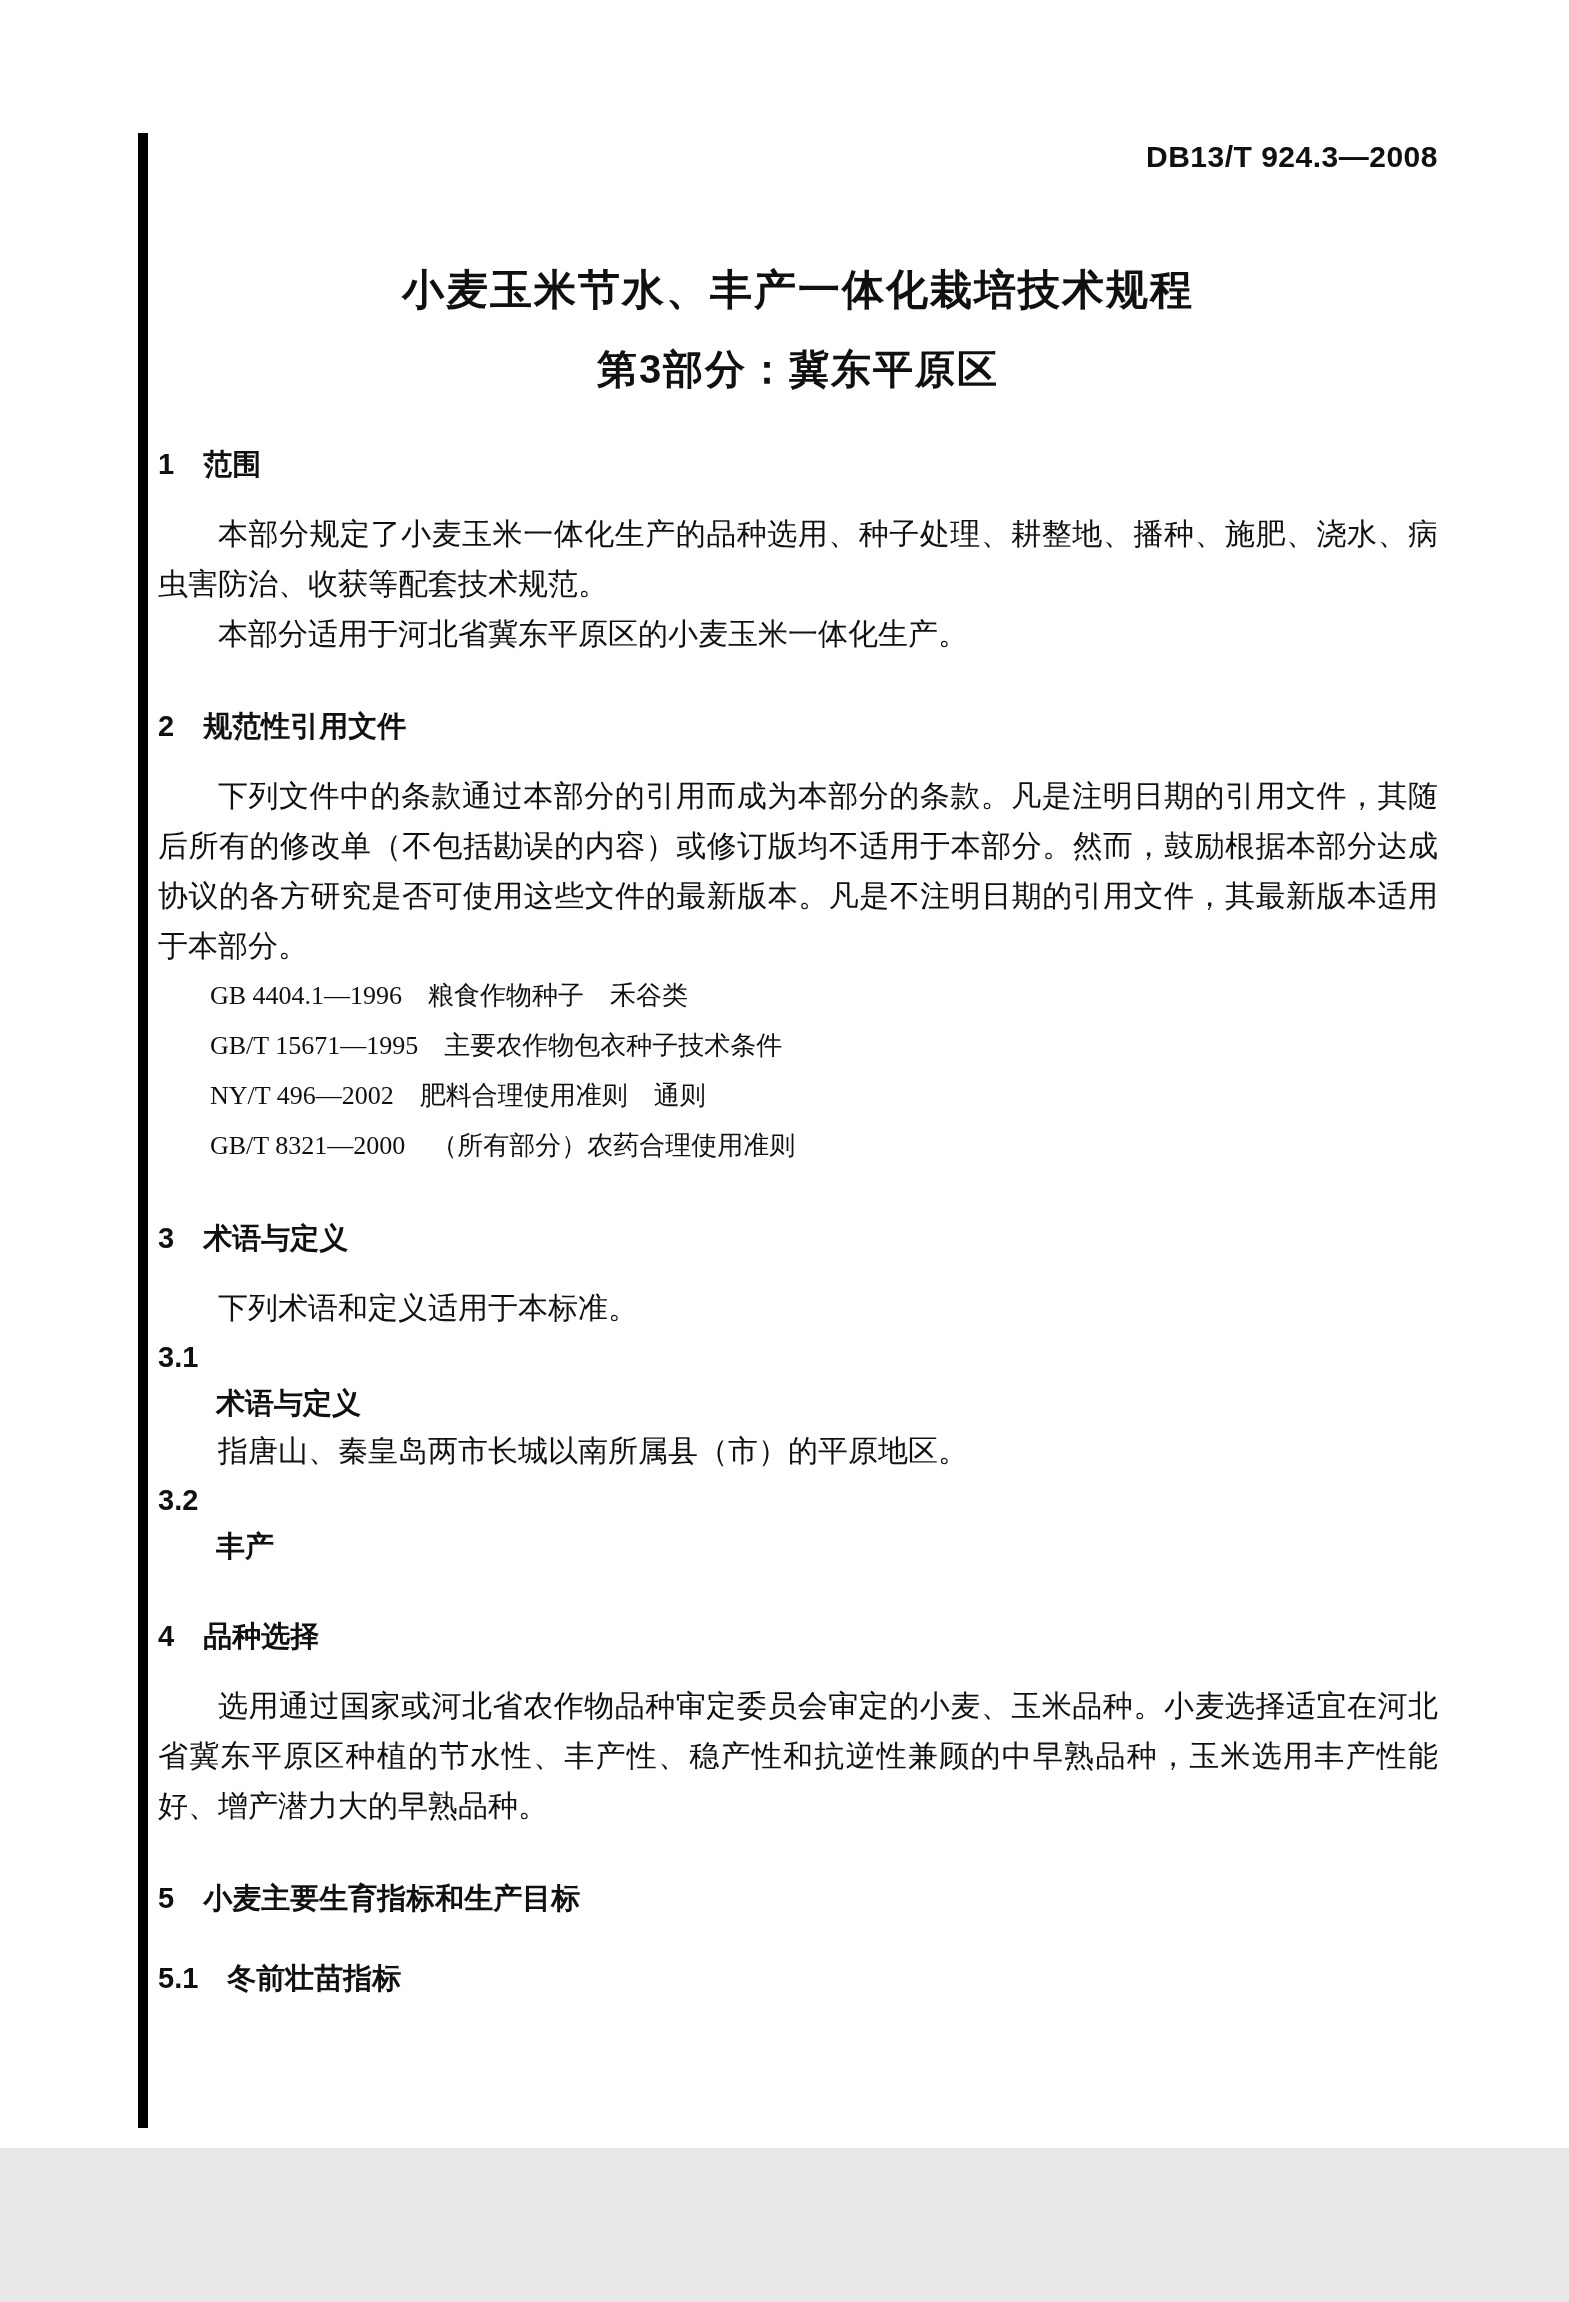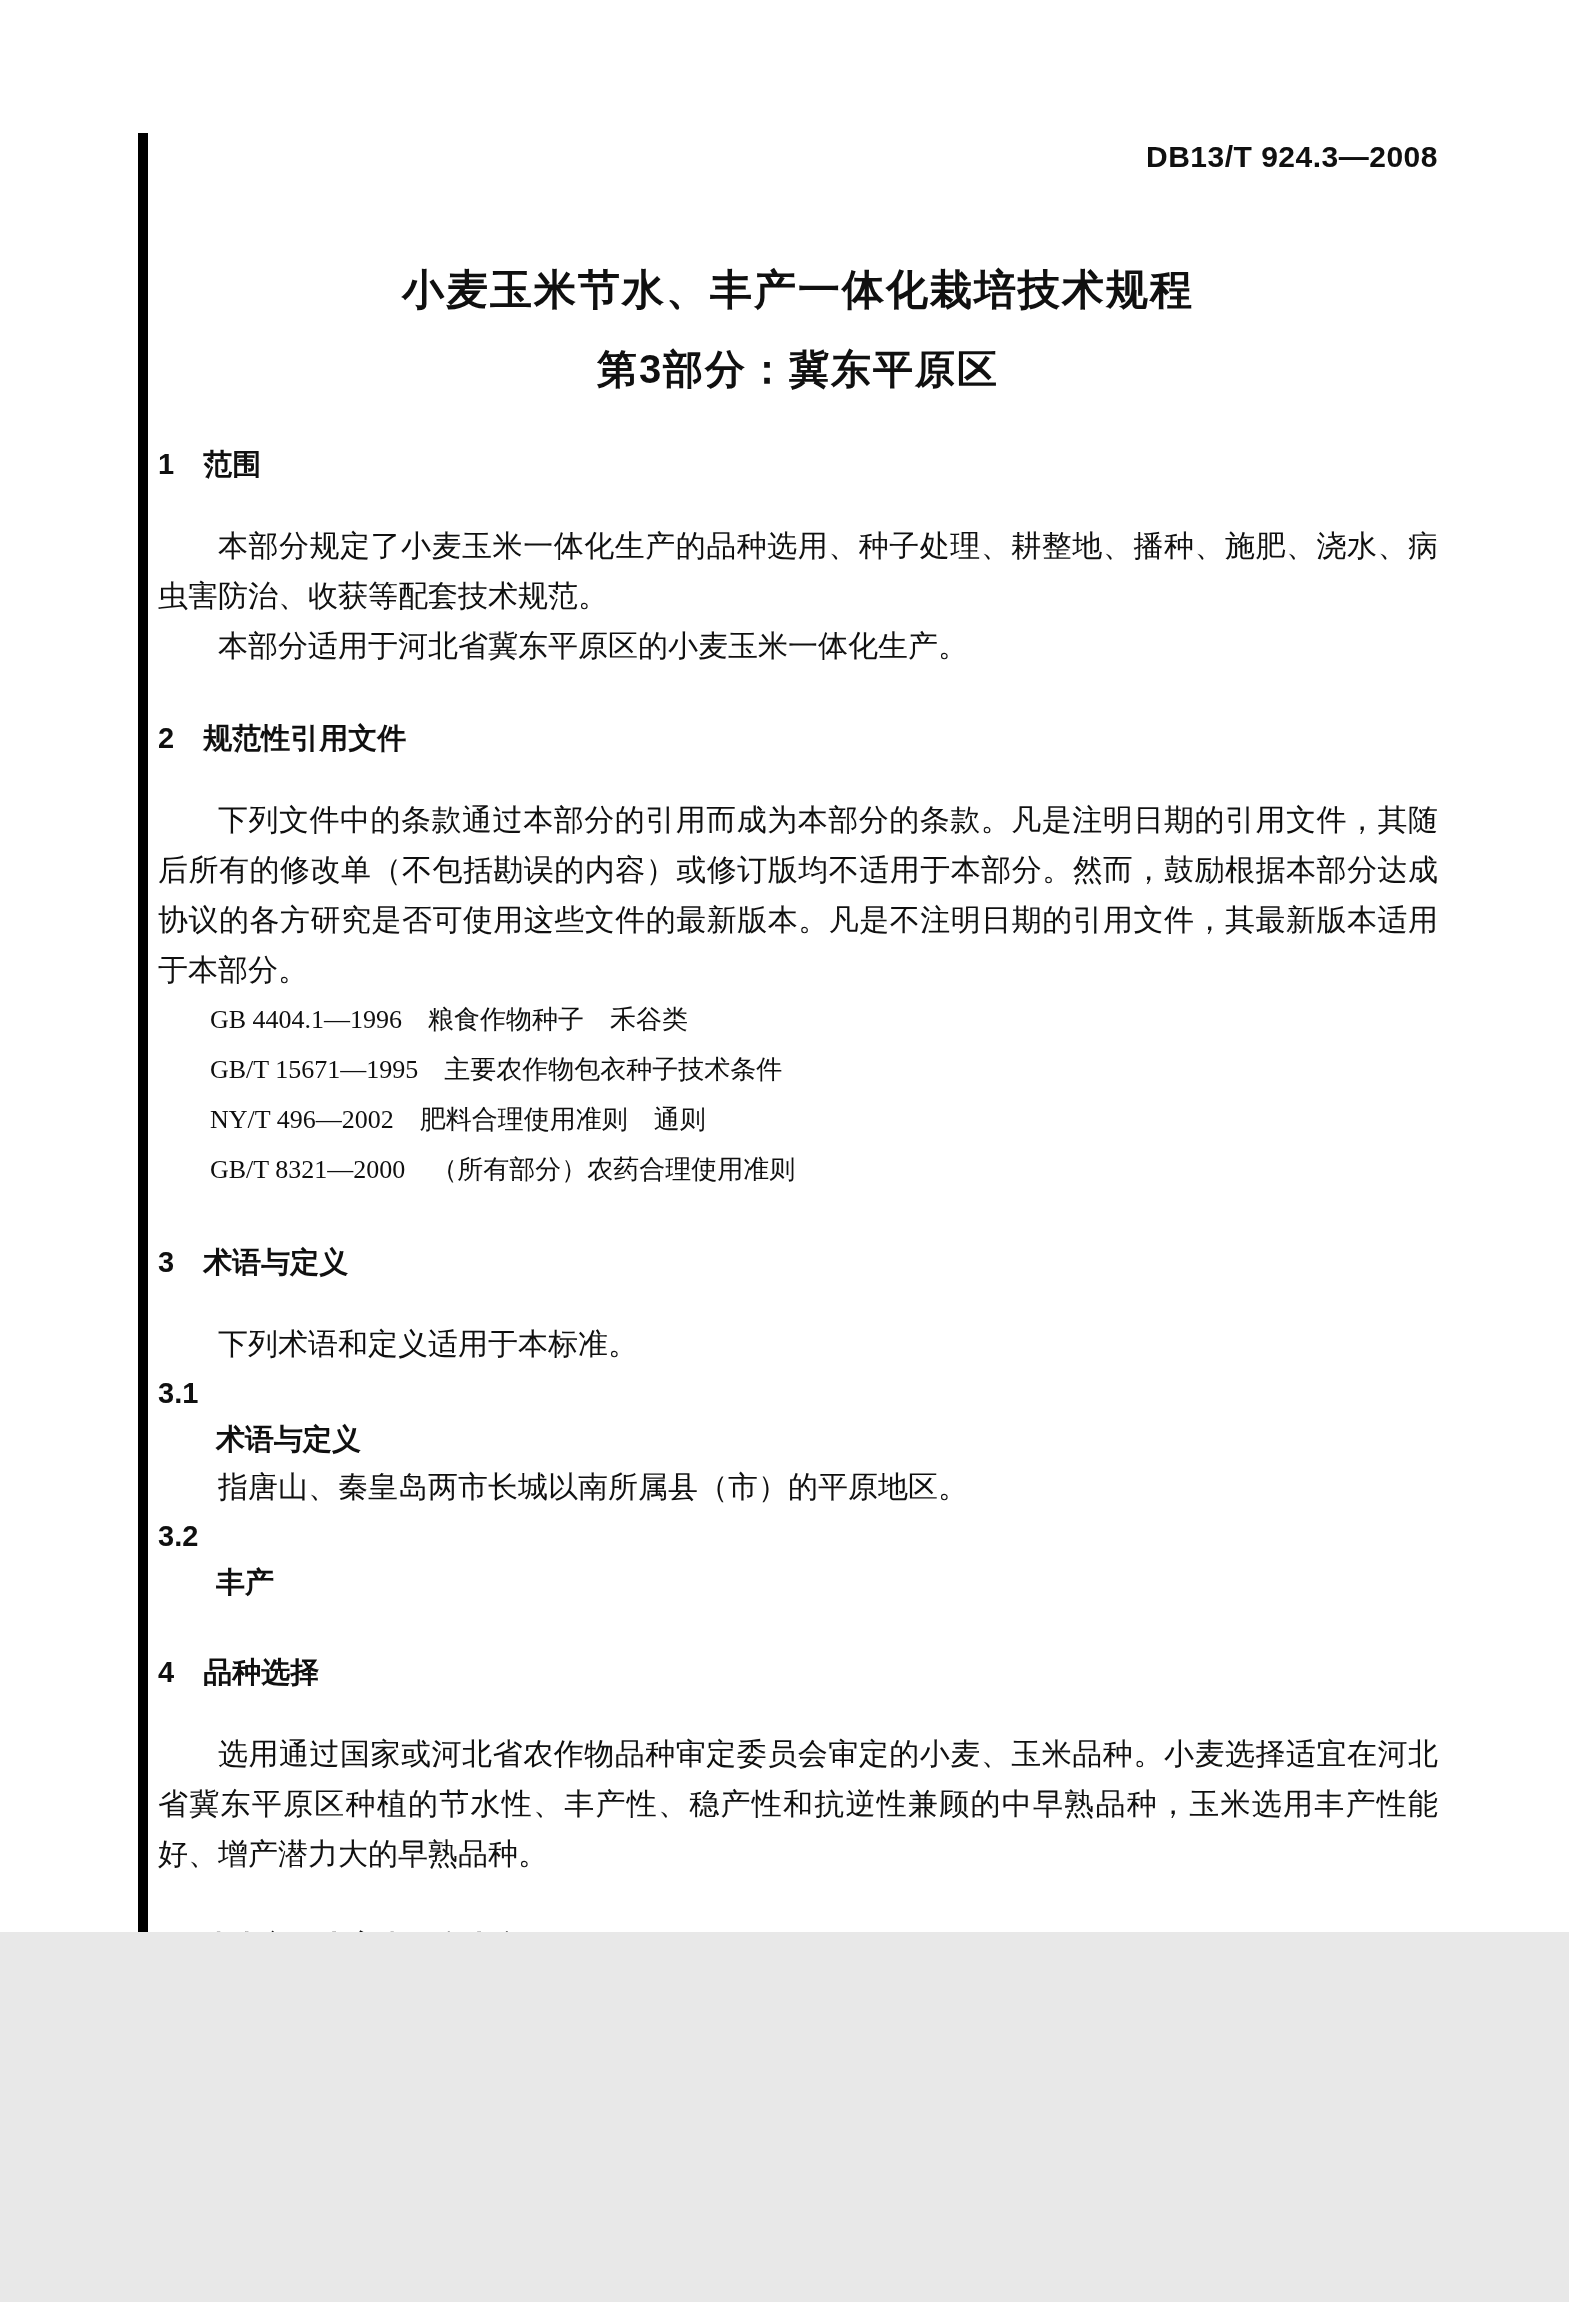--- a/index.html
+++ b/index.html
@@ -1,20 +1,20 @@
 <!DOCTYPE html>
 <html><head>
 <meta charset="utf-8">
 <style>
   * { margin: 0; padding: 0; box-sizing: border-box; }
   html, body { background: #e8e8e8; }
   .page {
     position: relative;
     width: 1569px;
-    height: 1932px;
+    height: 2148px;
     margin: 0 auto;
     background: #ffffff;
     color: #101010;
     font-family: "Liberation Serif", "DejaVu Serif", serif;
     overflow: hidden;
   }
   .scan-line {
     position: absolute;
     left: 138px;
     top: 133px;
@@ -64,21 +64,21 @@
     font-weight: bold;
     font-size: 29px;
   }
   .body-text {
     margin-top: 24px;
     font-size: 30px;
     line-height: 50px;
     text-align: justify;
   }
   .body-text.follow { margin-top: 0; }
-  .indent { text-indent: 2em; margin-top: 36px; }
+  .indent { text-indent: 2em; }
   .ref-line {
     font-size: 26px;
     line-height: 50px;
     padding-left: 2em;
   }
   .term-number {
     margin-top: 8px;
     font-family: "Liberation Sans", "DejaVu Sans", sans-serif;
     font-weight: bold;
     font-size: 29px;

